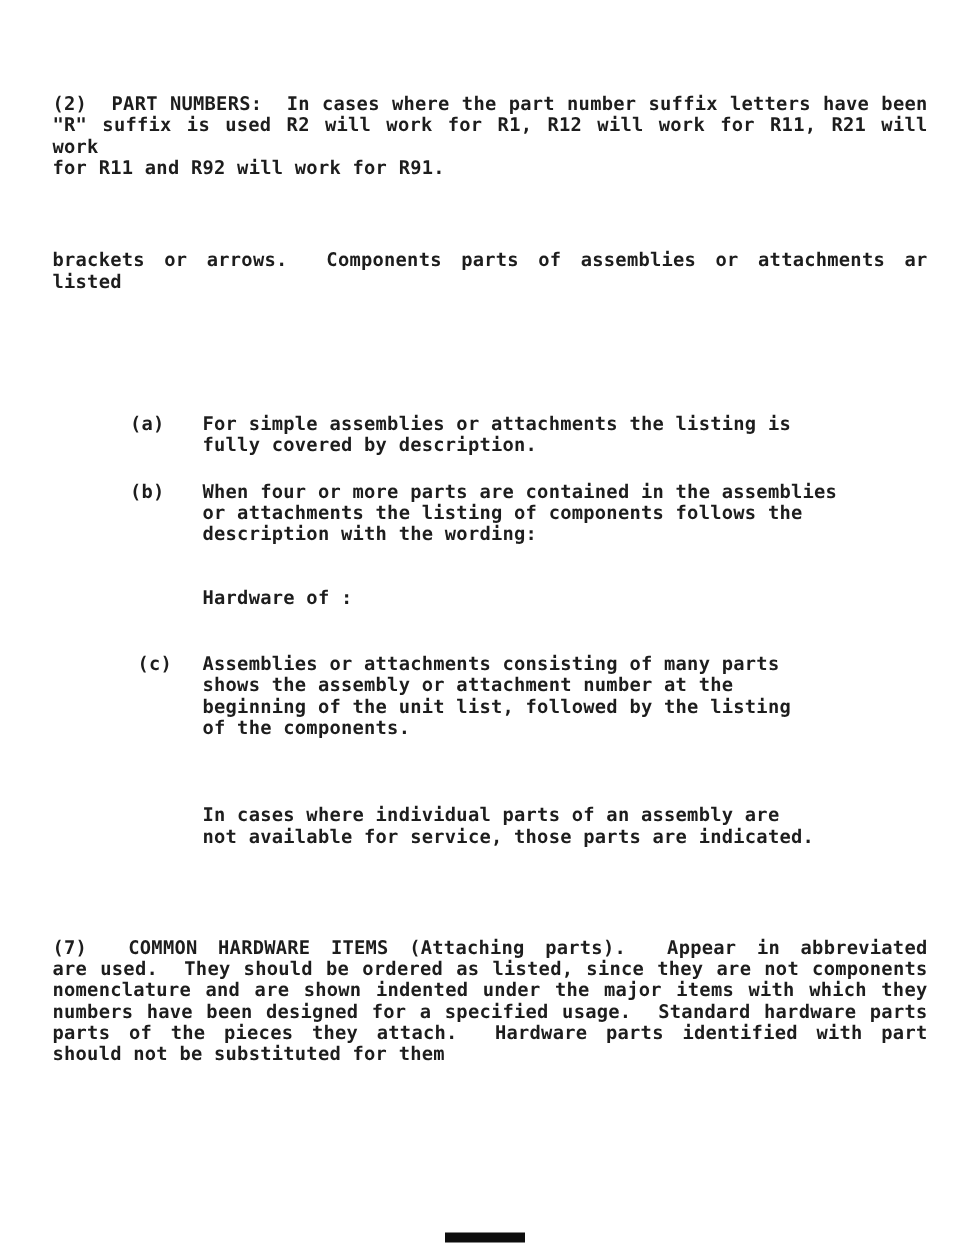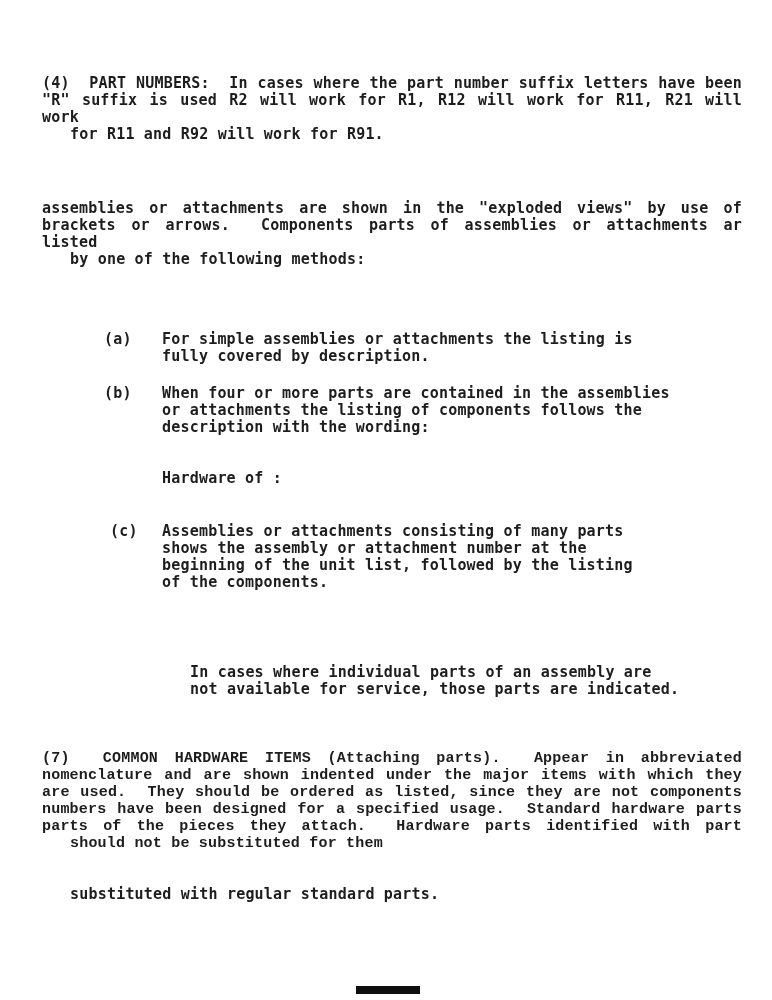--- a/index.html
+++ b/index.html
@@ -6,51 +6,49 @@
   * { margin:0; padding:0; box-sizing:border-box; }
   html,body { background:var(--bg); }
   body {
     width:772px; height:1000px; position:relative; overflow:hidden;
     font-family:"DejaVu Sans Mono","Liberation Mono",monospace;
     font-size:15px; line-height:17px; font-weight:bold;
     letter-spacing:0.2px; color:var(--ink);
   }
   .block { position:absolute; left:42px; width:700px; }
   .block .line { white-space:pre-wrap; text-align:justify; text-align-last:justify; }
-  .block .line.last { text-align:left; text-align-last:auto;margin-left:28px; }
+  .block .line.last { text-align:left; text-align-last:auto; }
   .item { position:absolute; display:flex; align-items:flex-start; }
   .item .label { flex:0 0 auto; white-space:pre; }
   .item .body { white-space:pre-line; }
   .indent-text { position:absolute; white-space:pre-line; }
   .artifact { position:absolute; background:#0e0e0e; }
   
   #para5   { top:75px;  }
   #para6   { top:200px; }
   #item-a  { top:331px; left:104px; } #item-a .label { width:58px; }
   #item-b  { top:385px; left:104px; } #item-b .label { width:58px; }
   #consists{ top:470px; left:162px; }
   #item-c  { top:523px; left:110px; } #item-c .label { width:52px; }
-  #note    { top:664px; left:162px;margin-left:28px; }
-  #para7   { top:750px;font-family:Liberation Mono, monospace; }
+  #note    { top:644px; left:162px; }
+  #para7   { top:750px; }
   #warning { top:886px; }
   #scan-mark { left:356px; top:986px; width:64px; height:8px; }
 </style>
 </head>
 <body>
 
 <section id="para5" class="block">
-    <div class="line">(4)  PART NUMBERS:  In cases where the part number suffix letters have been</div>
+    <div class="line">(2)  PART NUMBERS:  In cases where the part number suffix letters have been</div>
     <div class="line">"R" suffix is used R2 will work for R1, R12 will work for R11, R21 will work</div>
     <div class="line last">for R11 and R92 will work for R91.</div>
   </section>
 
 <section id="para6" class="block">
-    <div class="line">assemblies or attachments are shown in the "exploded views" by use of</div>
     <div class="line">brackets or arrows.  Components parts of assemblies or attachments ar listed</div>
-    <div class="line last">by one of the following methods:</div>
   </section>
 
 <div id="item-a" class="item">
   <span class="label">(a)</span>
   <span class="body">For simple assemblies or attachments the listing is
 fully covered by description.</span>
 </div>
 
 <div id="item-b" class="item">
   <span class="label">(b)</span>
@@ -67,24 +65,23 @@
 shows the assembly or attachment number at the
 beginning of the unit list, followed by the listing
 of the components.</span>
 </div>
 
 <div id="note" class="indent-text">In cases where individual parts of an assembly are
 not available for service, those parts are indicated.</div>
 
 <section id="para7" class="block">
     <div class="line">(7)  COMMON HARDWARE ITEMS (Attaching parts).  Appear in abbreviated</div>
+    <div class="line">are used.  They should be ordered as listed, since they are not components</div>
     <div class="line">nomenclature and are shown indented under the major items with which they</div>
-    <div class="line">are used.  They should be ordered as listed, since they are not components</div>
     <div class="line">numbers have been designed for a specified usage.  Standard hardware parts</div>
     <div class="line">parts of the pieces they attach.  Hardware parts identified with part</div>
     <div class="line last">should not be substituted for them</div>
   </section>
 
 <section id="warning" class="block">
-    <div class="line last">substituted with regular standard parts.</div>
   </section>
 
 <div id="scan-mark" class="artifact"></div>
 
 </body></html>

